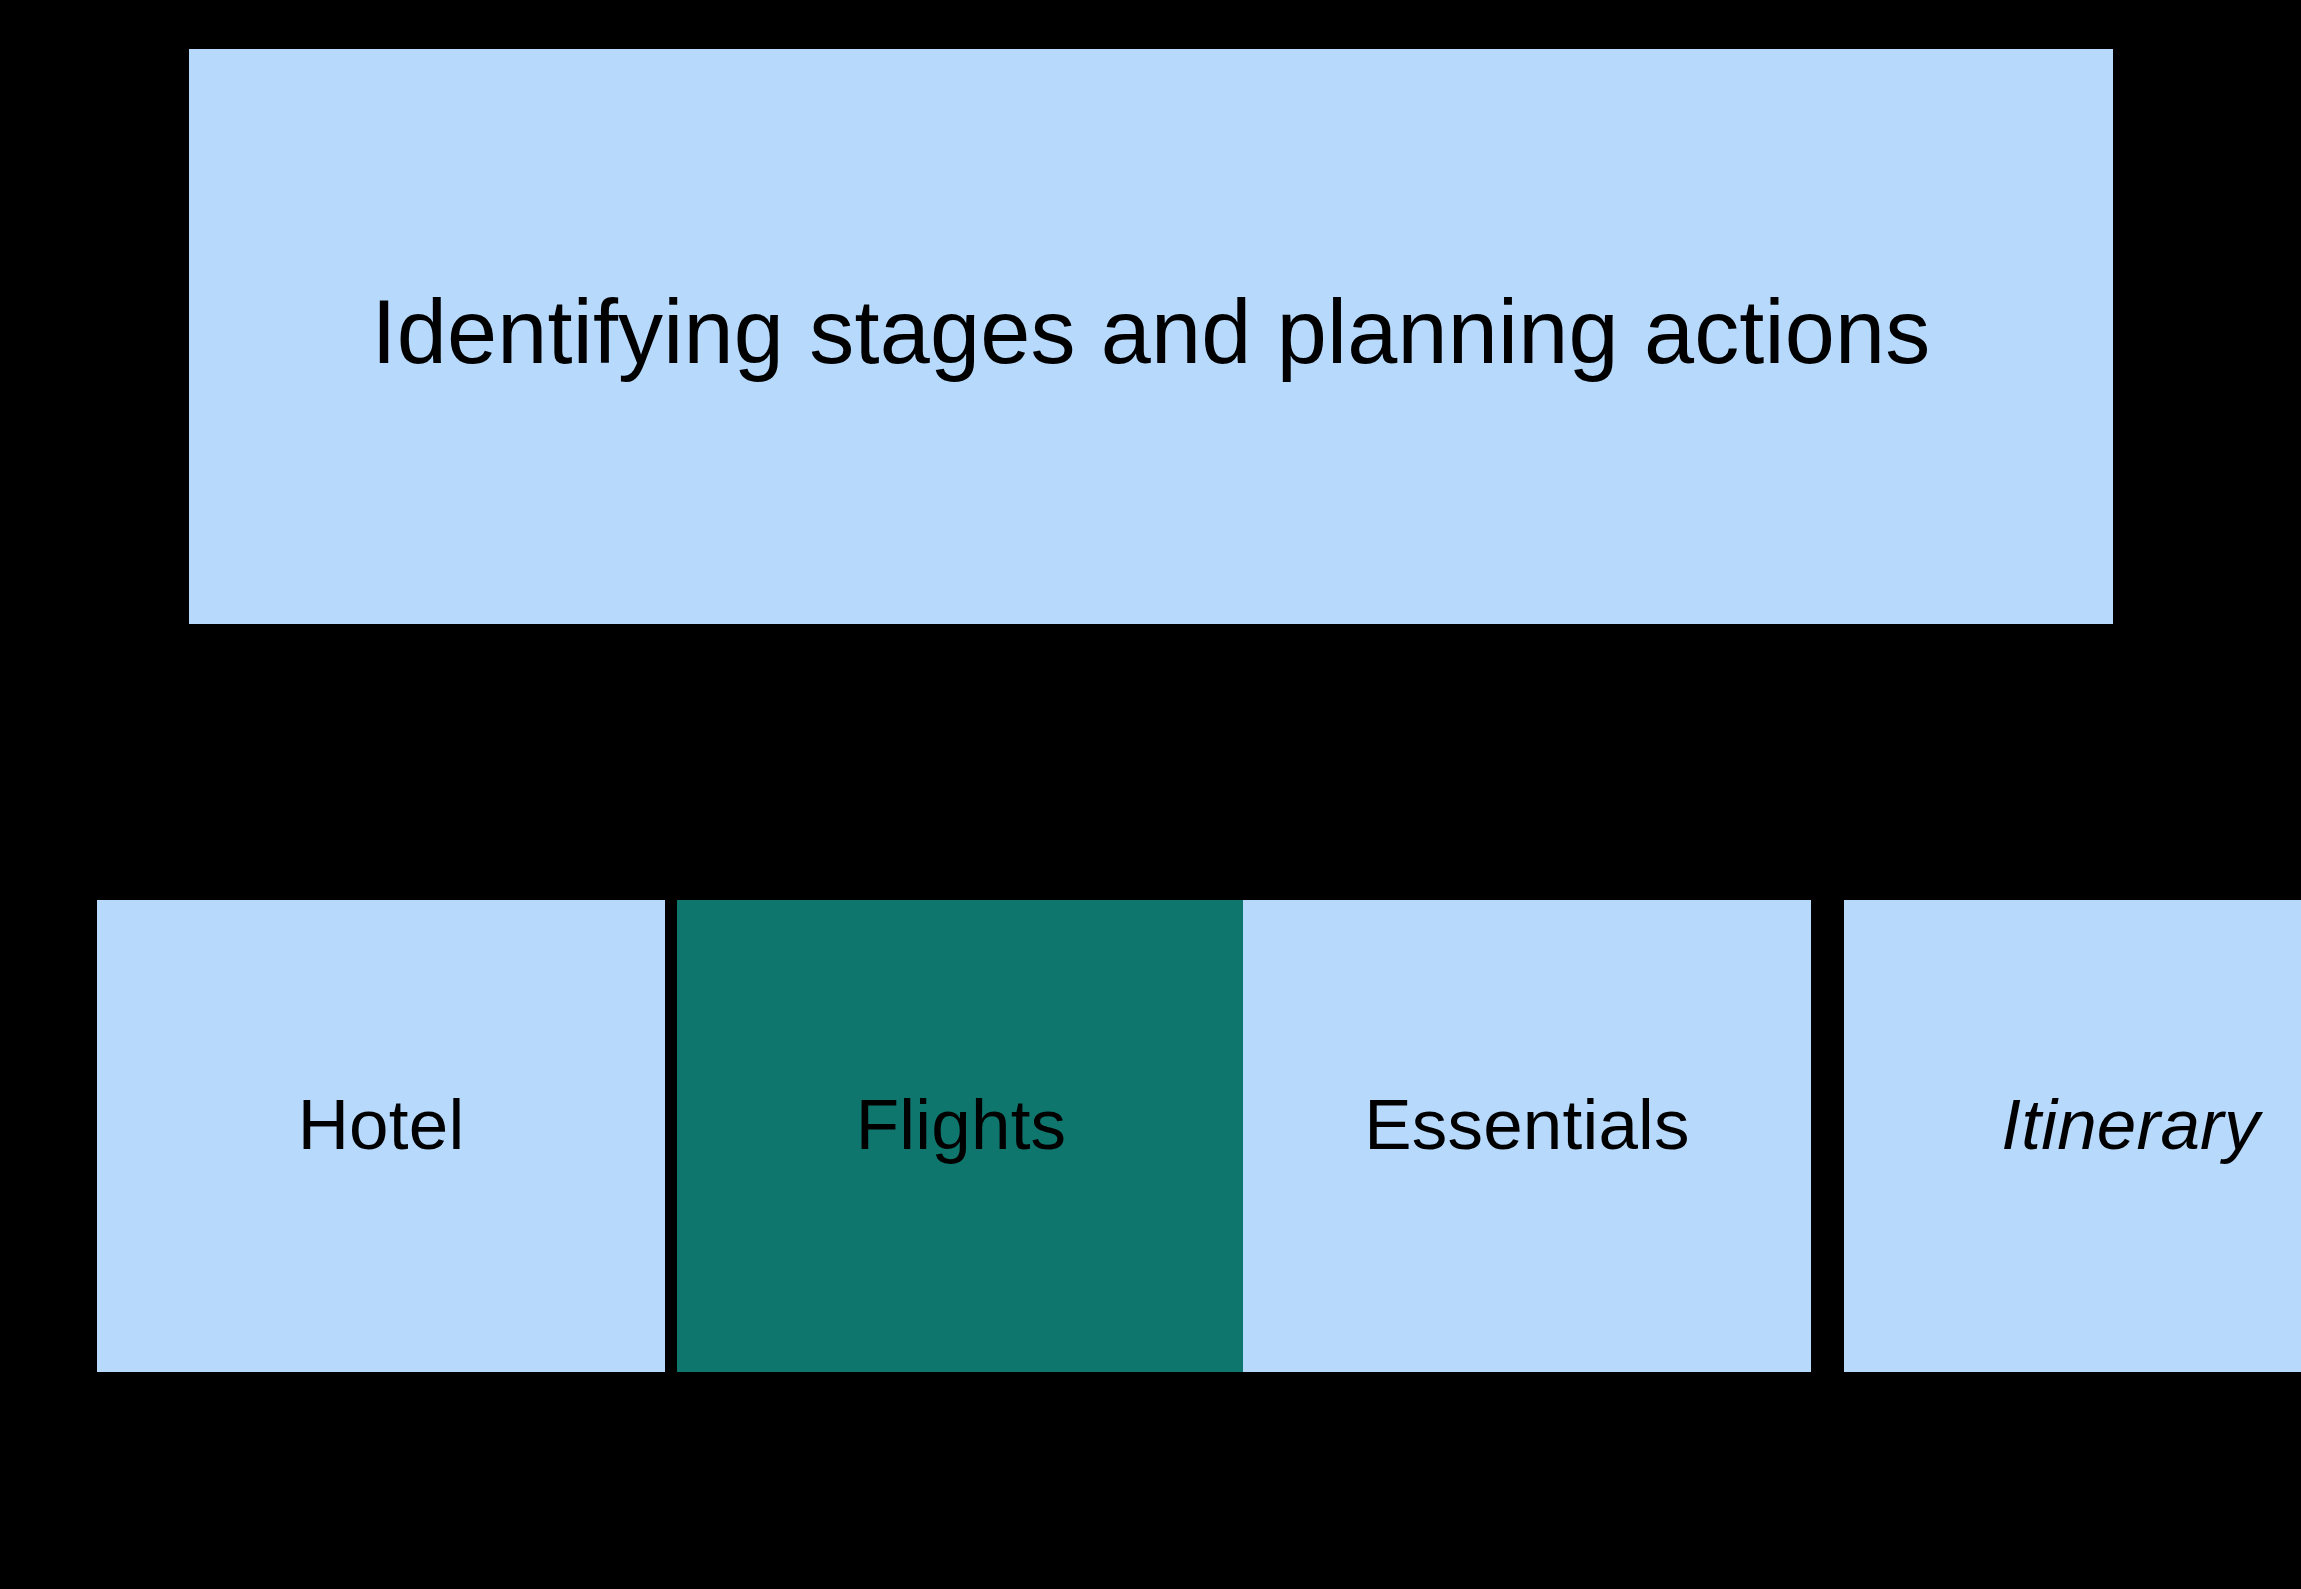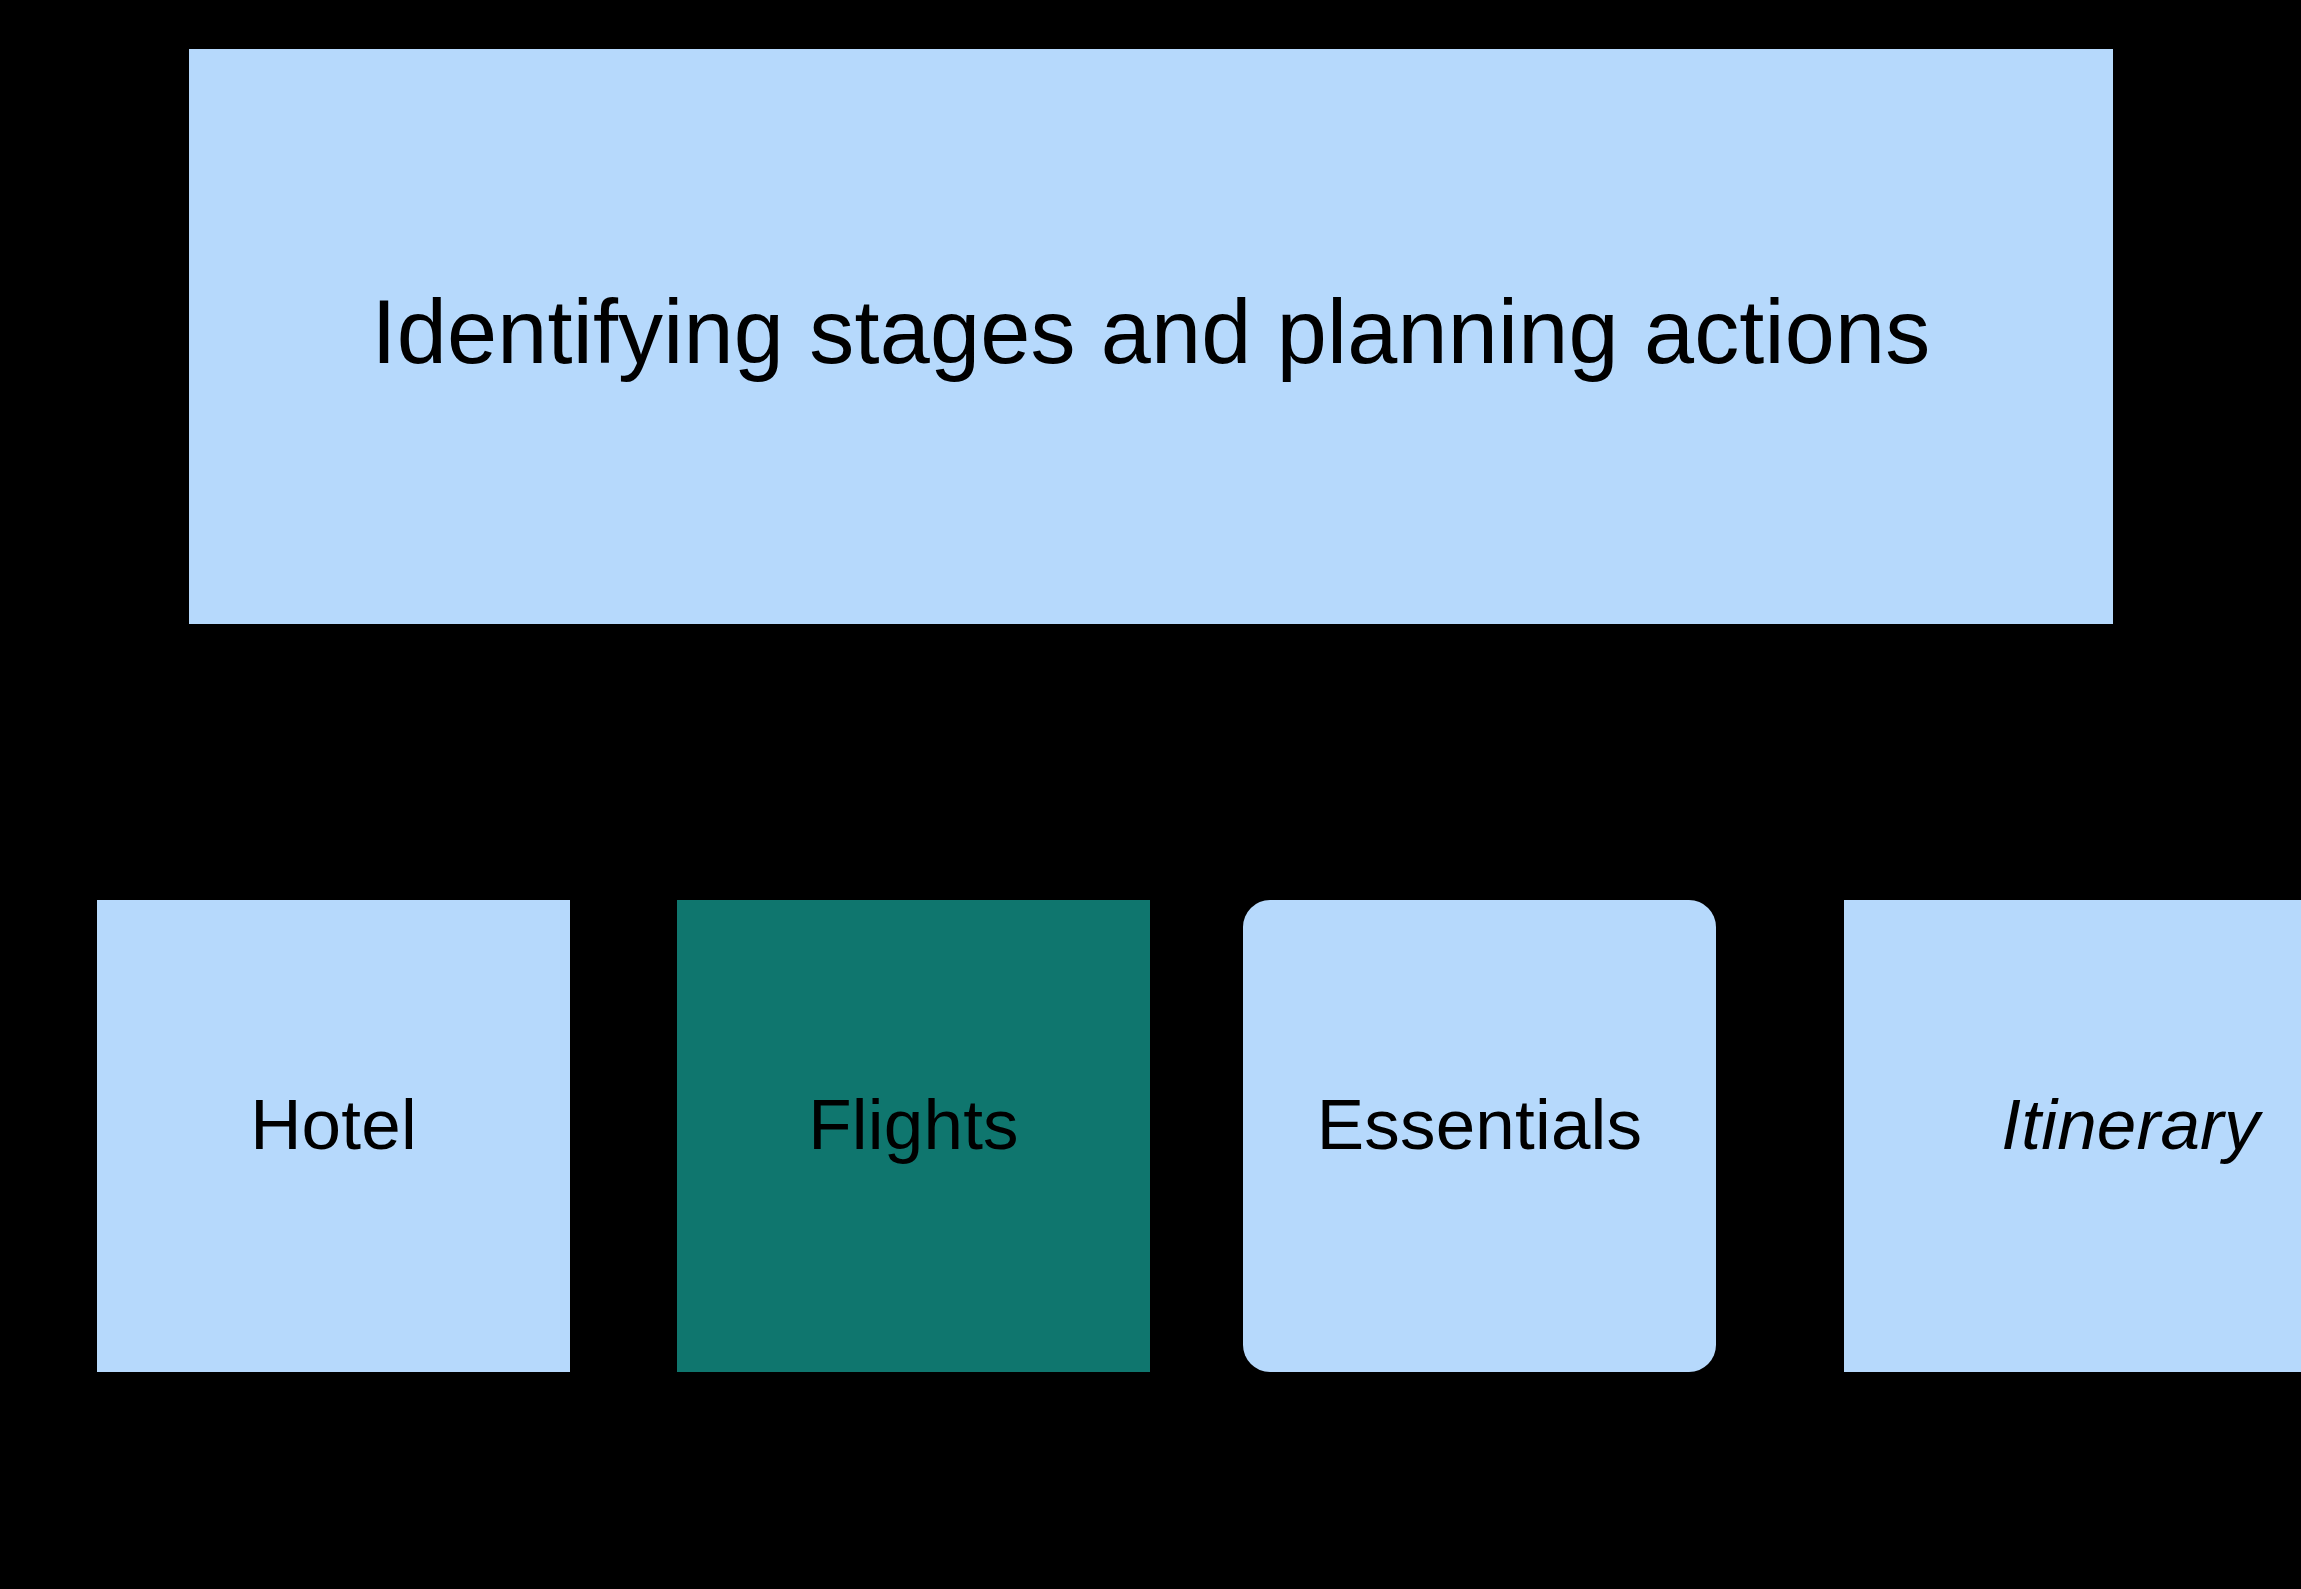--- a/index.html
+++ b/index.html
@@ -48,21 +48,21 @@
     align-items: center;
   }
   .node--root .node-label {
     display: block;
     transform: translateY(-3.8px);
   }
 
   
   .node--leaf {
     top: 900px;
-    width: 473px;
+    width: 568px;
     height: 472px;
     font-size: 71px;
     font-weight: 400;
     padding: 0 17px;
   }
   .node--leaf .node-label {
     display: block;
     transform: translateY(-11.4px);
   }
 
@@ -87,21 +87,21 @@
   </div>
 
   <div class="node node--leaf node--leaf-0" style="background: rgb(182, 217, 252); color: rgb(0, 0, 0);">
     <span class="node-label">Hotel</span>
   </div>
 
   <div class="node node--leaf node--leaf-1" style="background: #0f766e; color: rgb(0, 0, 0);">
     <span class="node-label">Flights</span>
   </div>
 
-  <div class="node node--leaf node--leaf-2" style="background: rgb(182, 217, 252); color: rgb(0, 0, 0); border-radius: 27px;">
+  <div class="node node--leaf node--leaf-2" style="background: rgb(182, 217, 252); color: rgb(0, 0, 0);">
     <span class="node-label">Essentials</span>
   </div>
 
   <div class="node node--leaf node--leaf-3" style="background: rgb(182, 217, 252); color: rgb(0, 0, 0);">
     <span class="node-label">Itinerary</span>
   </div>
 
 </div>
 
 

